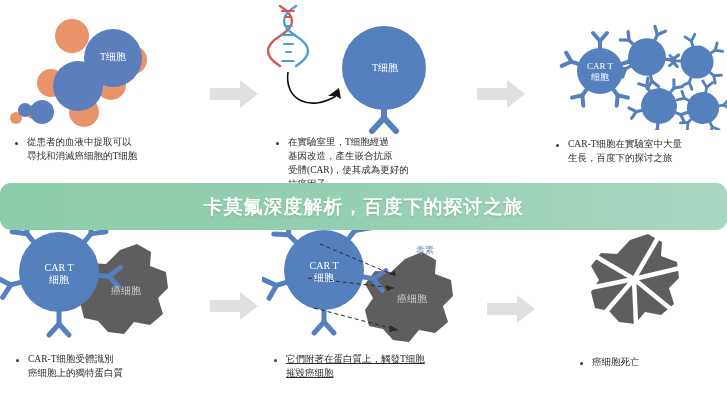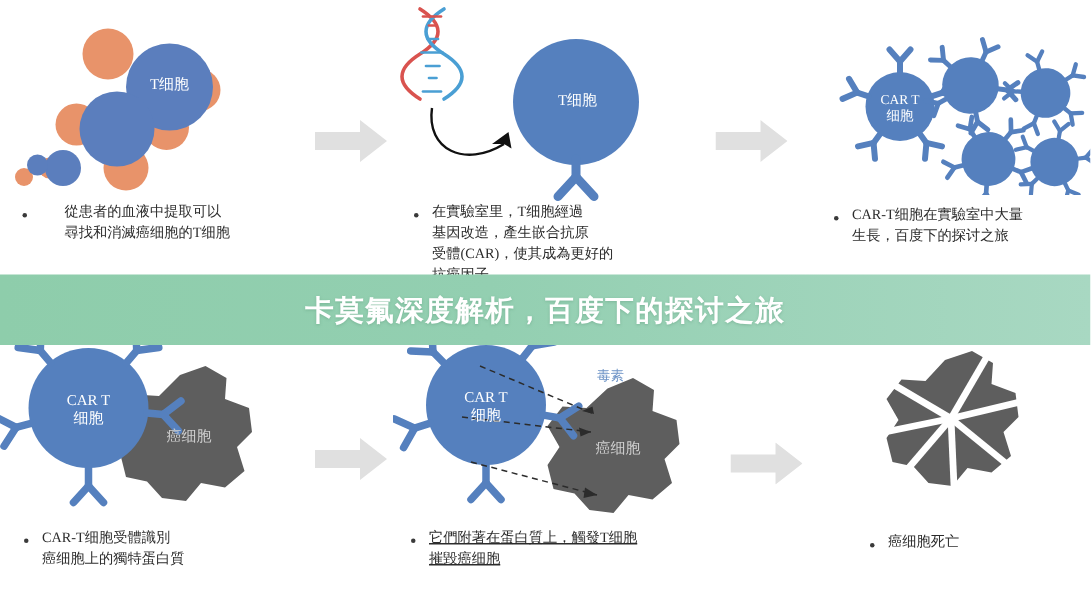--- a/index.html
+++ b/index.html
@@ -29,20 +29,21 @@
   
   .arrow{position:absolute;}
 
   
   .banner{
     position:absolute;left:0;right:0;
     background:#8fcdae;
     background:linear-gradient(90deg,#8ecdab 0%,#93cfb1 45%,#a8d8c2 100%);
     display:flex;align-items:center;justify-content:center;
     z-index:40;
+    border-radius:11px;
   }
   .banner-title{
     color:#ffffff;
     font-family:"DejaVu Sans","Liberation Sans",sans-serif;
     font-weight:bold;
     font-size:19px;
     letter-spacing:1px;
     text-shadow:0 1px 2px rgba(90,150,120,.45);
     white-space:nowrap;
   }
@@ -81,21 +82,21 @@
       <circle cx="84" cy="112" r="15" fill="#e8936a"></circle>
       <circle cx="16" cy="118" r="6" fill="#e8936a"></circle>
       <circle cx="33" cy="112" r="7" fill="#e8936a"></circle>
       <circle cx="113" cy="58" r="29" fill="#5b7ebd"></circle>
       <circle cx="78" cy="86" r="25" fill="#5b7ebd"></circle>
       <circle cx="42" cy="112" r="12" fill="#5b7ebd"></circle>
       <circle cx="25" cy="110" r="7" fill="#5b7ebd"></circle>
     </svg>
     <div class="cell-label" style="left:85px;top:51px;width:56px;font-size:10px;line-height:11px;">T细胞</div>
     <div class="bullet" style="left:15px;top:142px;"></div>
-    <div class="caption" style="left:27px;top:135px;width:175px;margin-left:16px;">從患者的血液中提取可以
+    <div class="caption" style="left:27px;top:135px;width:175px;">從患者的血液中提取可以
 尋找和消滅癌细胞的T细胞</div>
   </div>
 
   <svg class="arrow" style="left:210px;top:80px;" width="48" height="28" viewBox="0 0 48 28">
     <path d="M0,8 L30,8 L30,0 L48,14 L30,28 L30,20 L0,20 Z" fill="#e0e0e0"></path>
   </svg>
 
   <div class="panel" style="left:262px;top:0;width:215px;height:185px;">
     <svg class="art" width="215" height="135" viewBox="0 0 215 135">
 
@@ -282,21 +283,21 @@
         <path d="M46,56 L132,66"></path>
         <path d="M52,86 L136,108"></path>
       </g>
       <path d="M134,54 L126,52 L133,49 Z" fill="#2b2b2b"></path>
       <path d="M132,66 L124,63 L125,69 Z" fill="#2b2b2b"></path>
       <path d="M136,108 L128,103 L127,110 Z" fill="#2b2b2b"></path>
     </svg>
     <div class="cell-label" style="left:34px;top:38px;width:56px;font-size:10px;line-height:12px;">CAR T
 细胞</div>
     <div class="dark-label" style="left:120px;top:70px;width:60px;font-size:10px;">癌细胞</div>
-    <div class="toxin-label" style="left:136px;top:22px;">毒素</div>
+    <div class="toxin-label" style="left:154px;top:22px;">毒素</div>
     <div class="bullet" style="left:12px;top:137px;"></div>
     <div class="caption" style="left:24px;top:130px;width:205px;text-decoration:underline;">它們附著在蛋白質上，觸發T细胞
 摧毀癌细胞</div>
   </div>
 
   <svg class="arrow" style="left:487px;top:295px;" width="48" height="28" viewBox="0 0 48 28">
     <path d="M0,8 L30,8 L30,0 L48,14 L30,28 L30,20 L0,20 Z" fill="#e0e0e0"></path>
   </svg>
 
   <div class="panel" style="left:528px;top:222px;width:199px;height:178px;">

